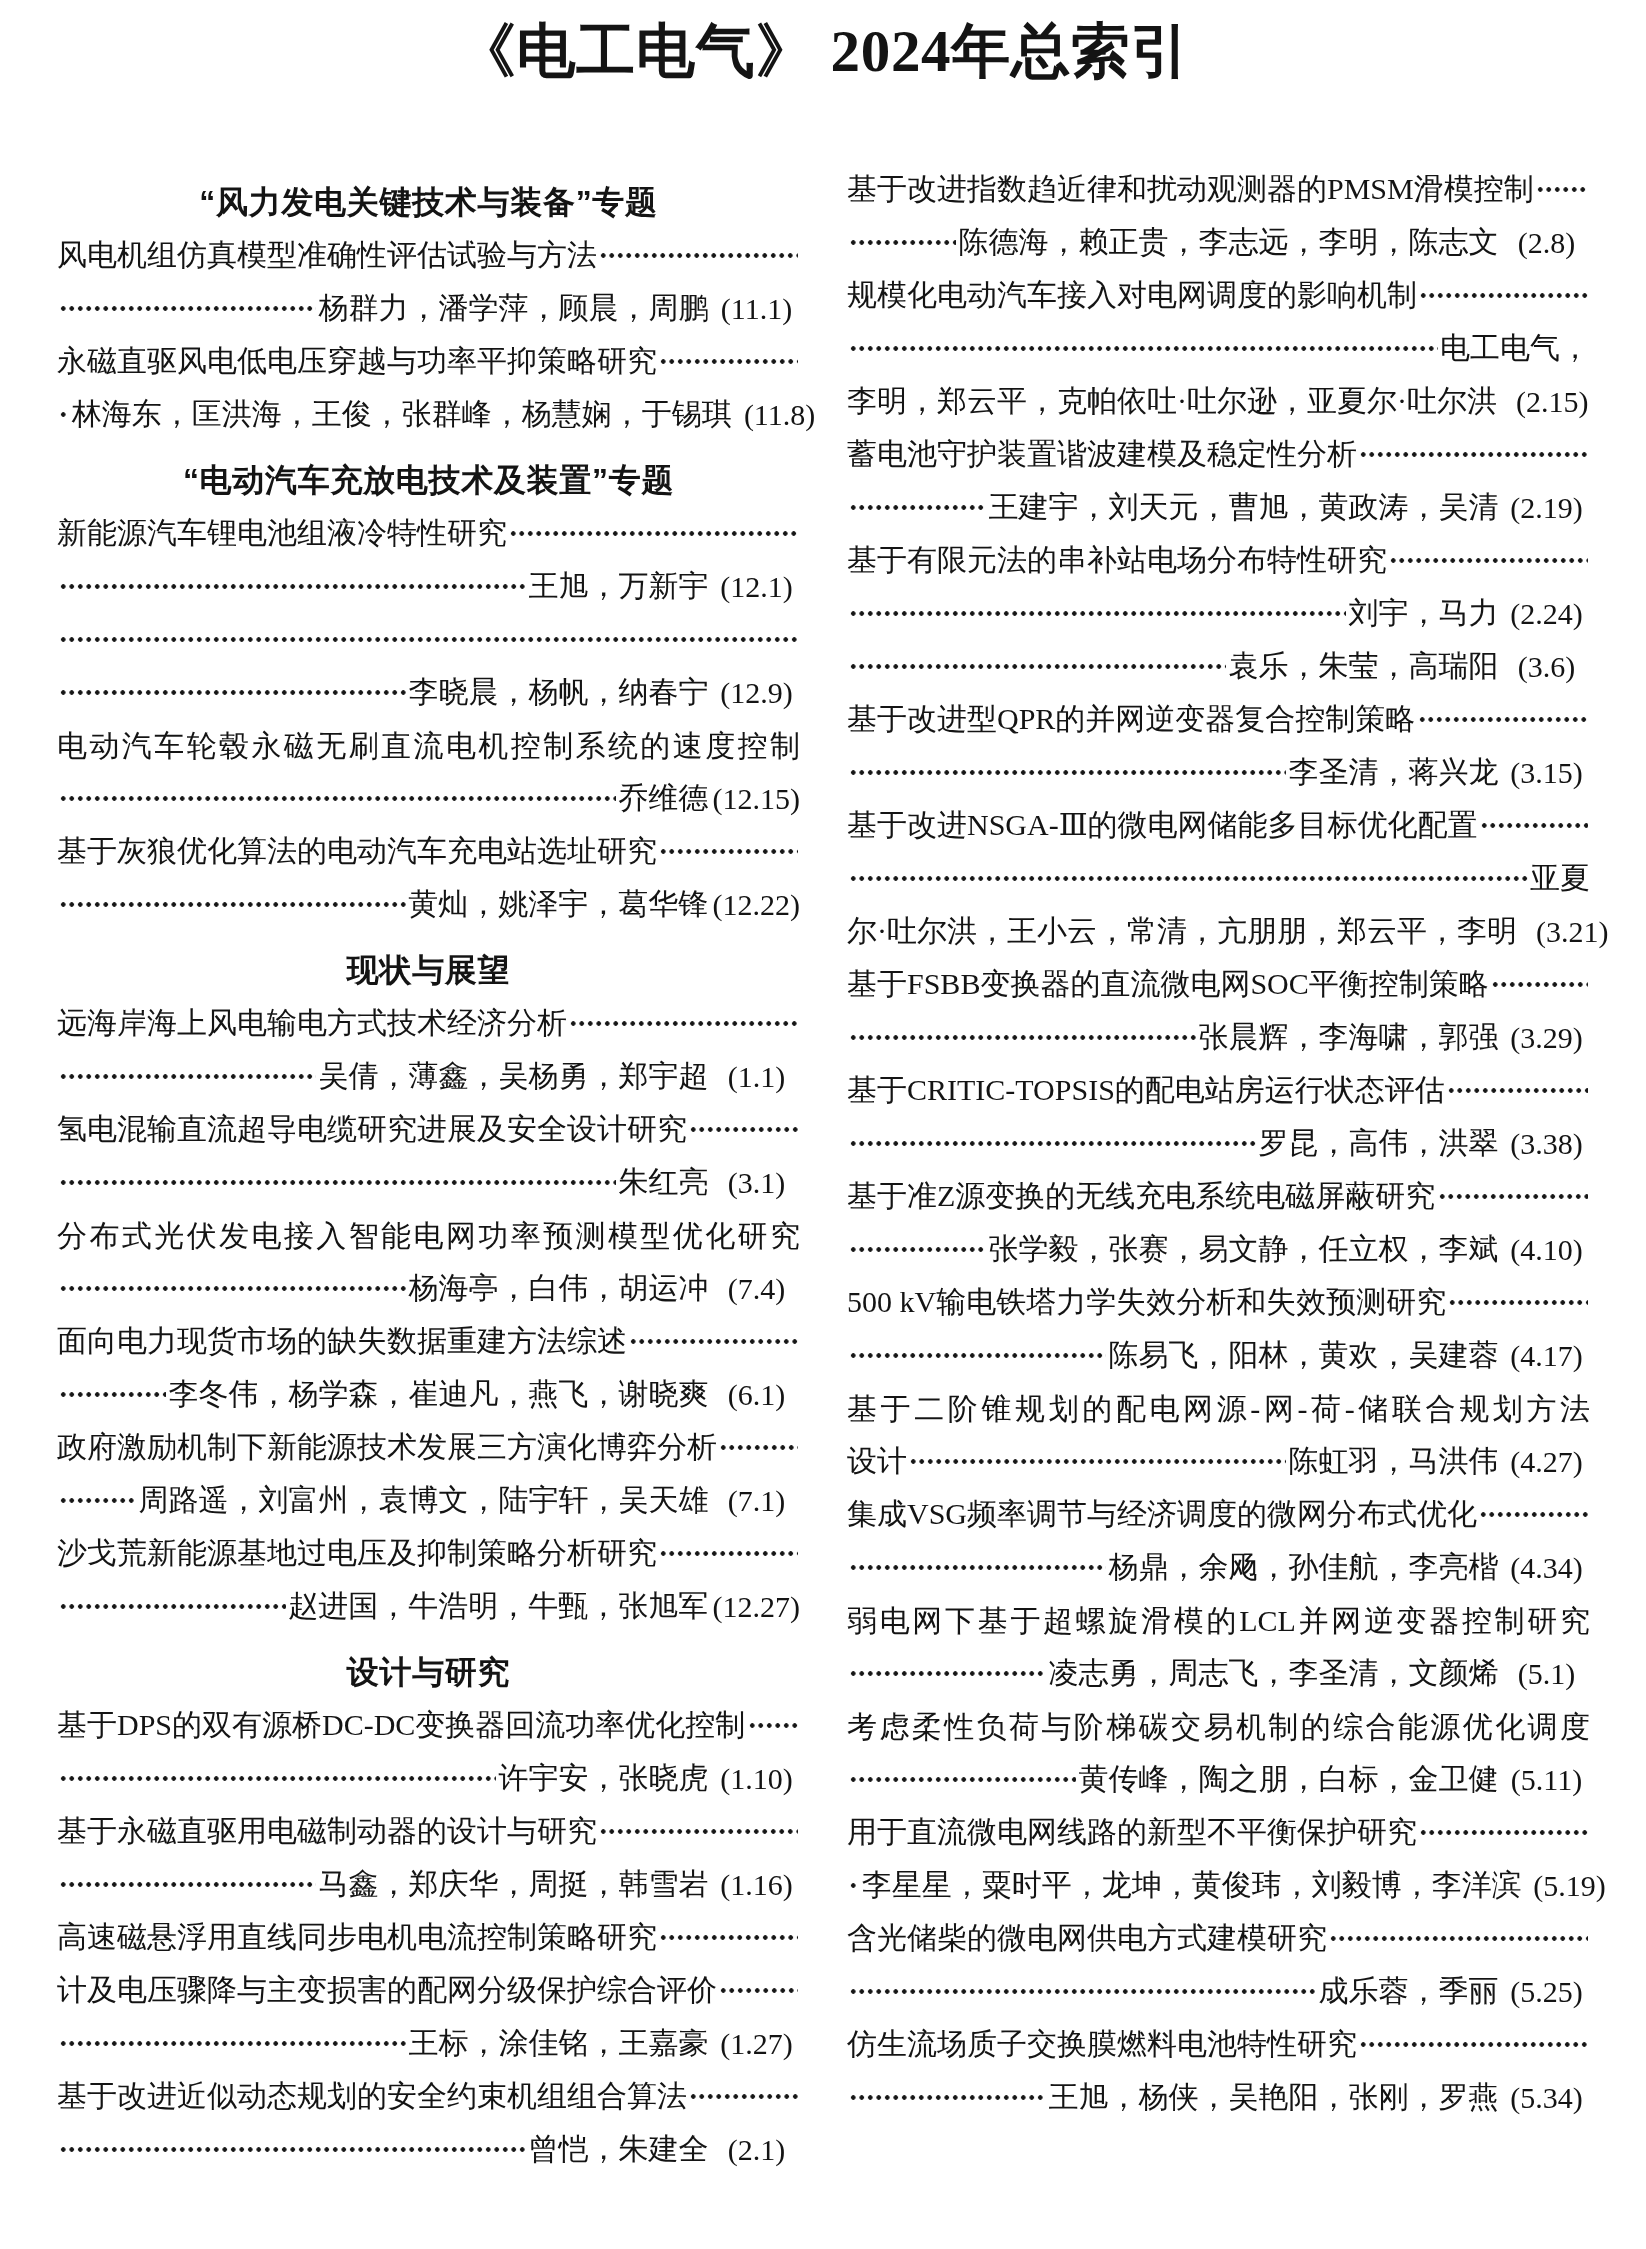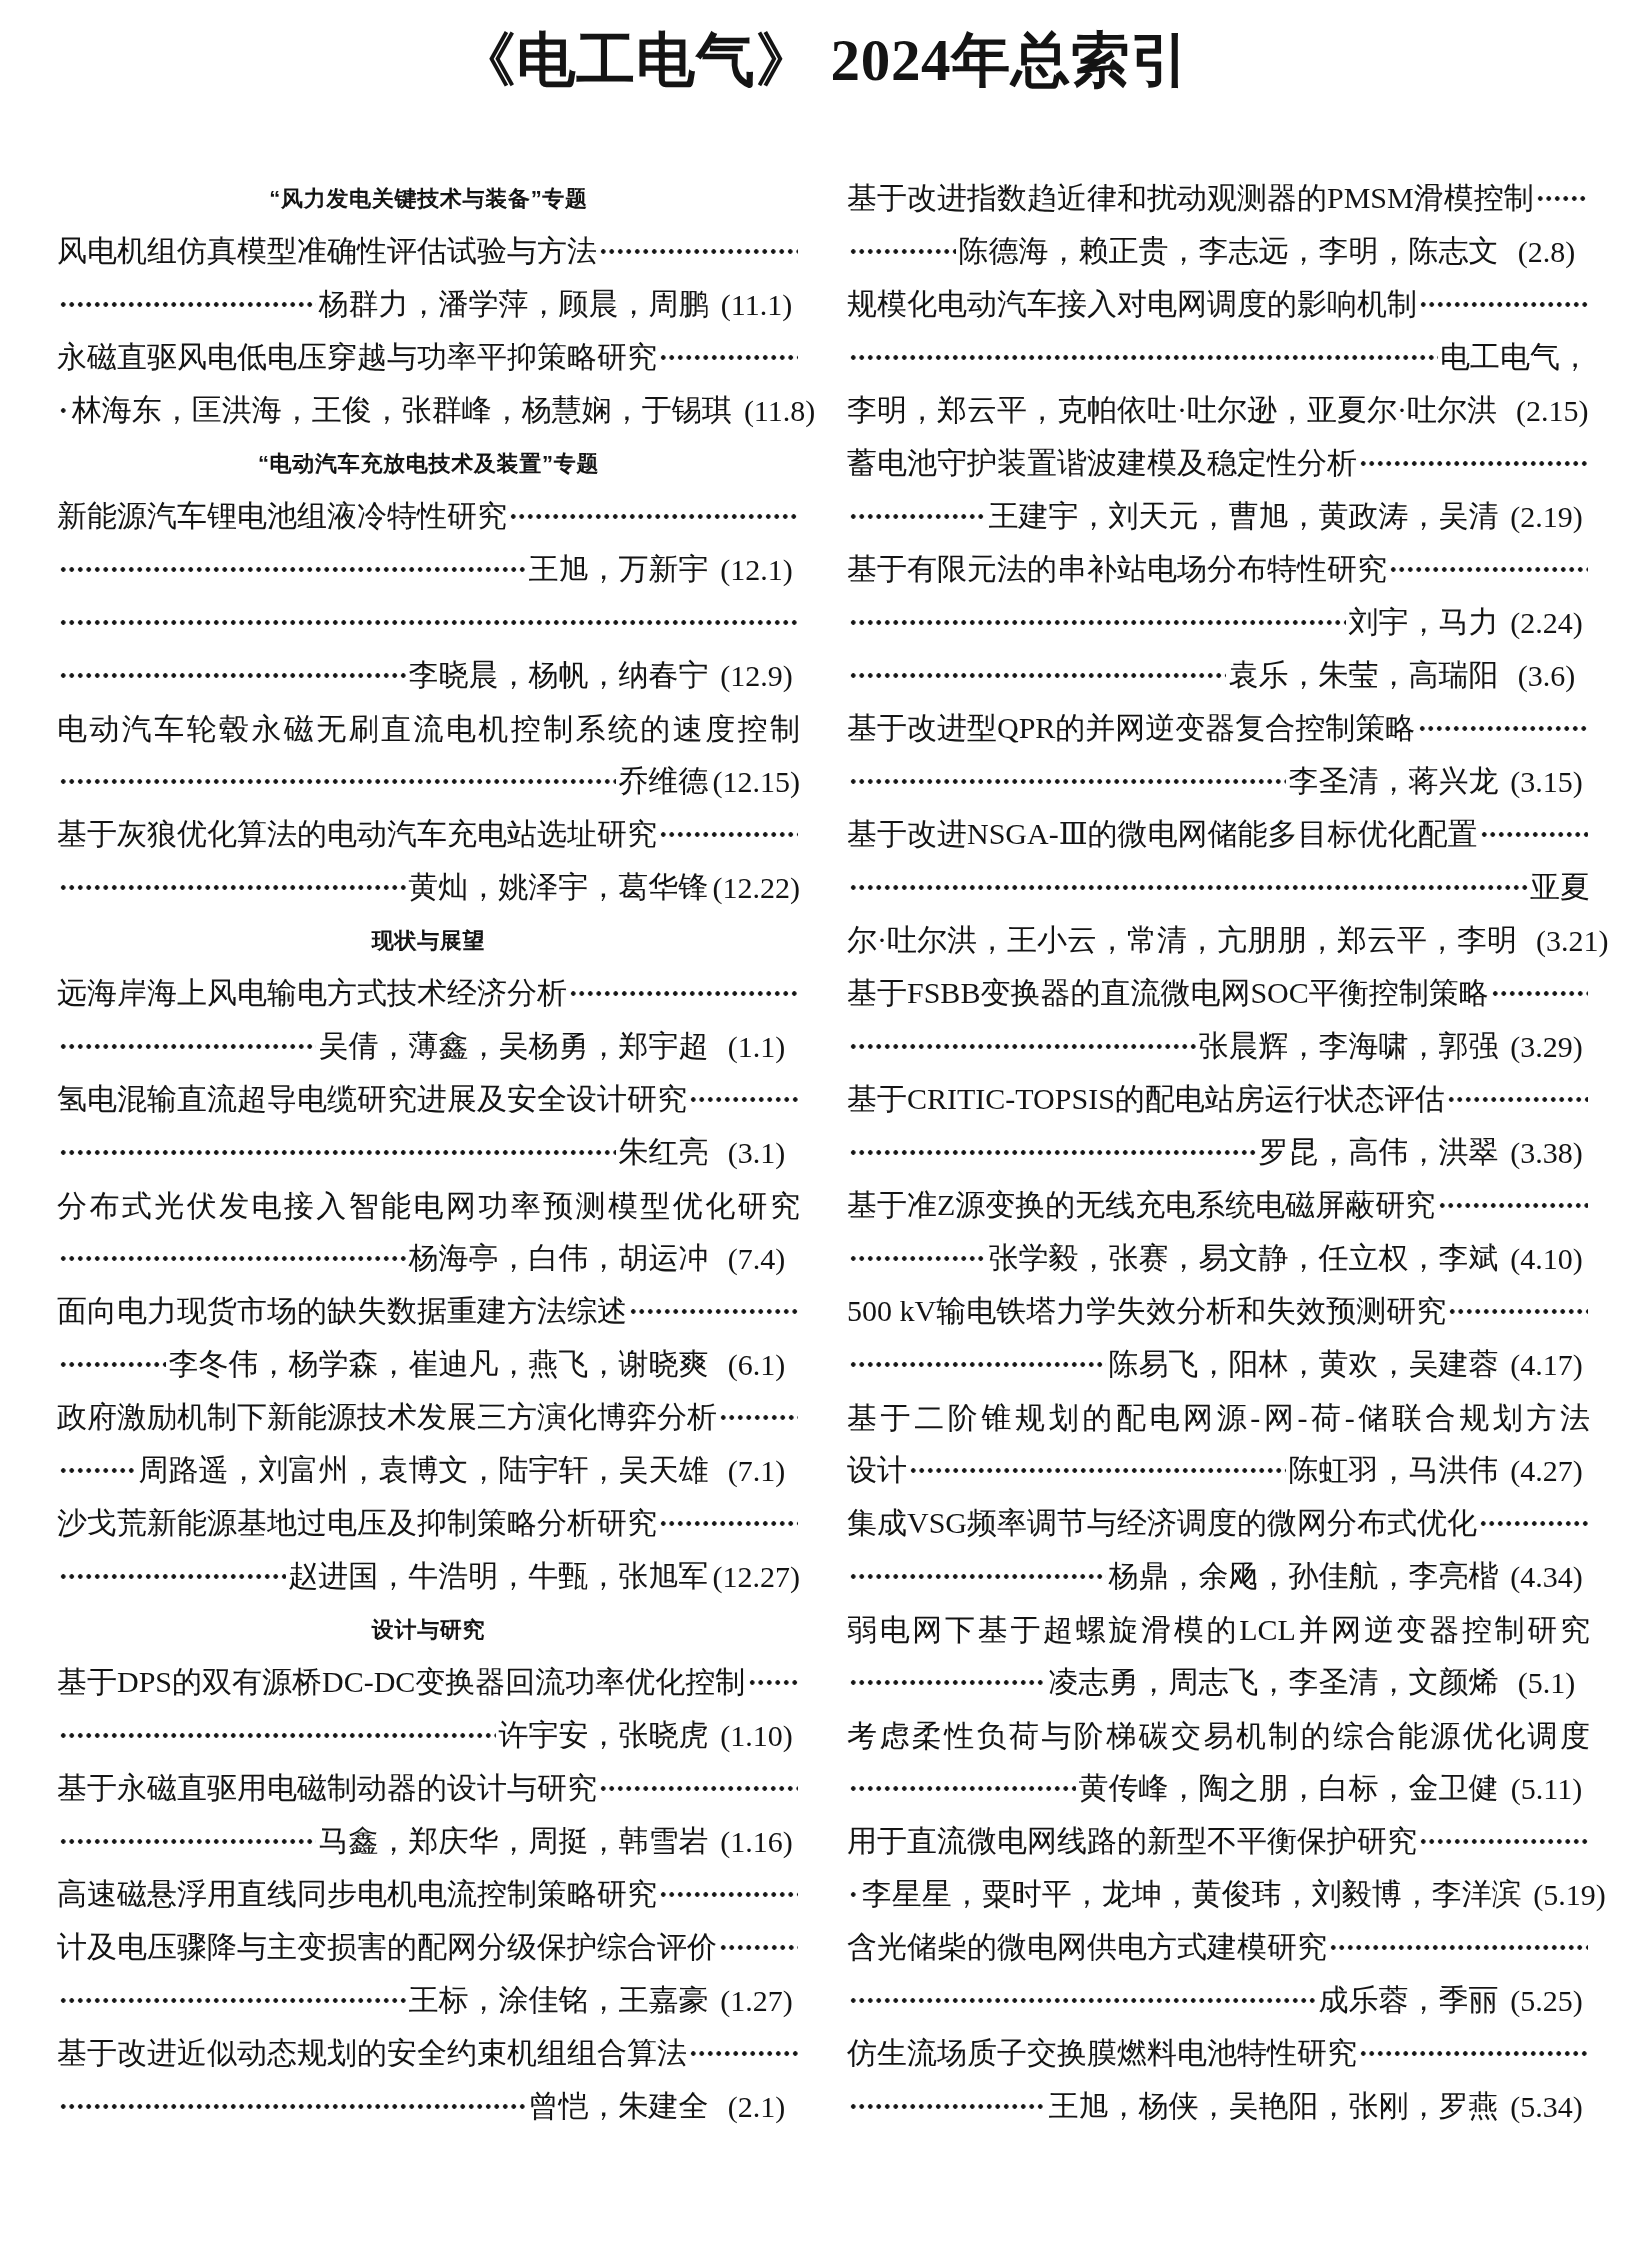--- a/index.html
+++ b/index.html
@@ -2,30 +2,31 @@
 <html style="font-size:11.8px"><head>
 <meta charset="utf-8">
 <style>
   html,body{margin:0;padding:0;background:#ffffff;}
   .page{
     width:1647px;height:2250px;background:#ffffff;color:#141414;
     font-family:"Liberation Serif","DejaVu Serif",serif;
     overflow:hidden;position:relative;
   }
   .doc-title{
-    margin:18px;padding-top:9px;text-align:center;
+    margin:9px;padding-top:9px;text-align:center;
     font-size:59px;line-height:1.12;font-weight:700;letter-spacing:0.7px;
   }
   .columns{display:flex;margin-top:79px;padding:0 57px;gap:47px;}
   .col{flex:1 1 0;min-width:0;}
   .row,.heading{height:53px;display:flex;align-items:center;font-size:30px;}
   .heading{
-    justify-content:center;font-weight:700;font-size:22px;
+    justify-content:center;font-weight:700;font-size:32px;
     font-family:"Liberation Sans","DejaVu Sans",sans-serif;
     letter-spacing:0.7px;
+    margin-top:13px;
   }
   .row .txt{flex:0 0 auto;white-space:nowrap;}
   .leader{
     flex:1 1 0;min-width:10.3px;height:100%;align-self:stretch;margin:0 2.2px;
     background-image:radial-gradient(circle,#161616 2px,transparent 2.3px);
     background-size:8.5px 8.5px;background-repeat:repeat-x;background-position:0 center;
   }
   .spacer{flex:1 1 0;min-width:7.4px;}
   .pagenum{flex:0 0 auto;min-width:87px;text-align:center;white-space:nowrap;margin-left:4.4px;}
   .row.justify{display:block;}

